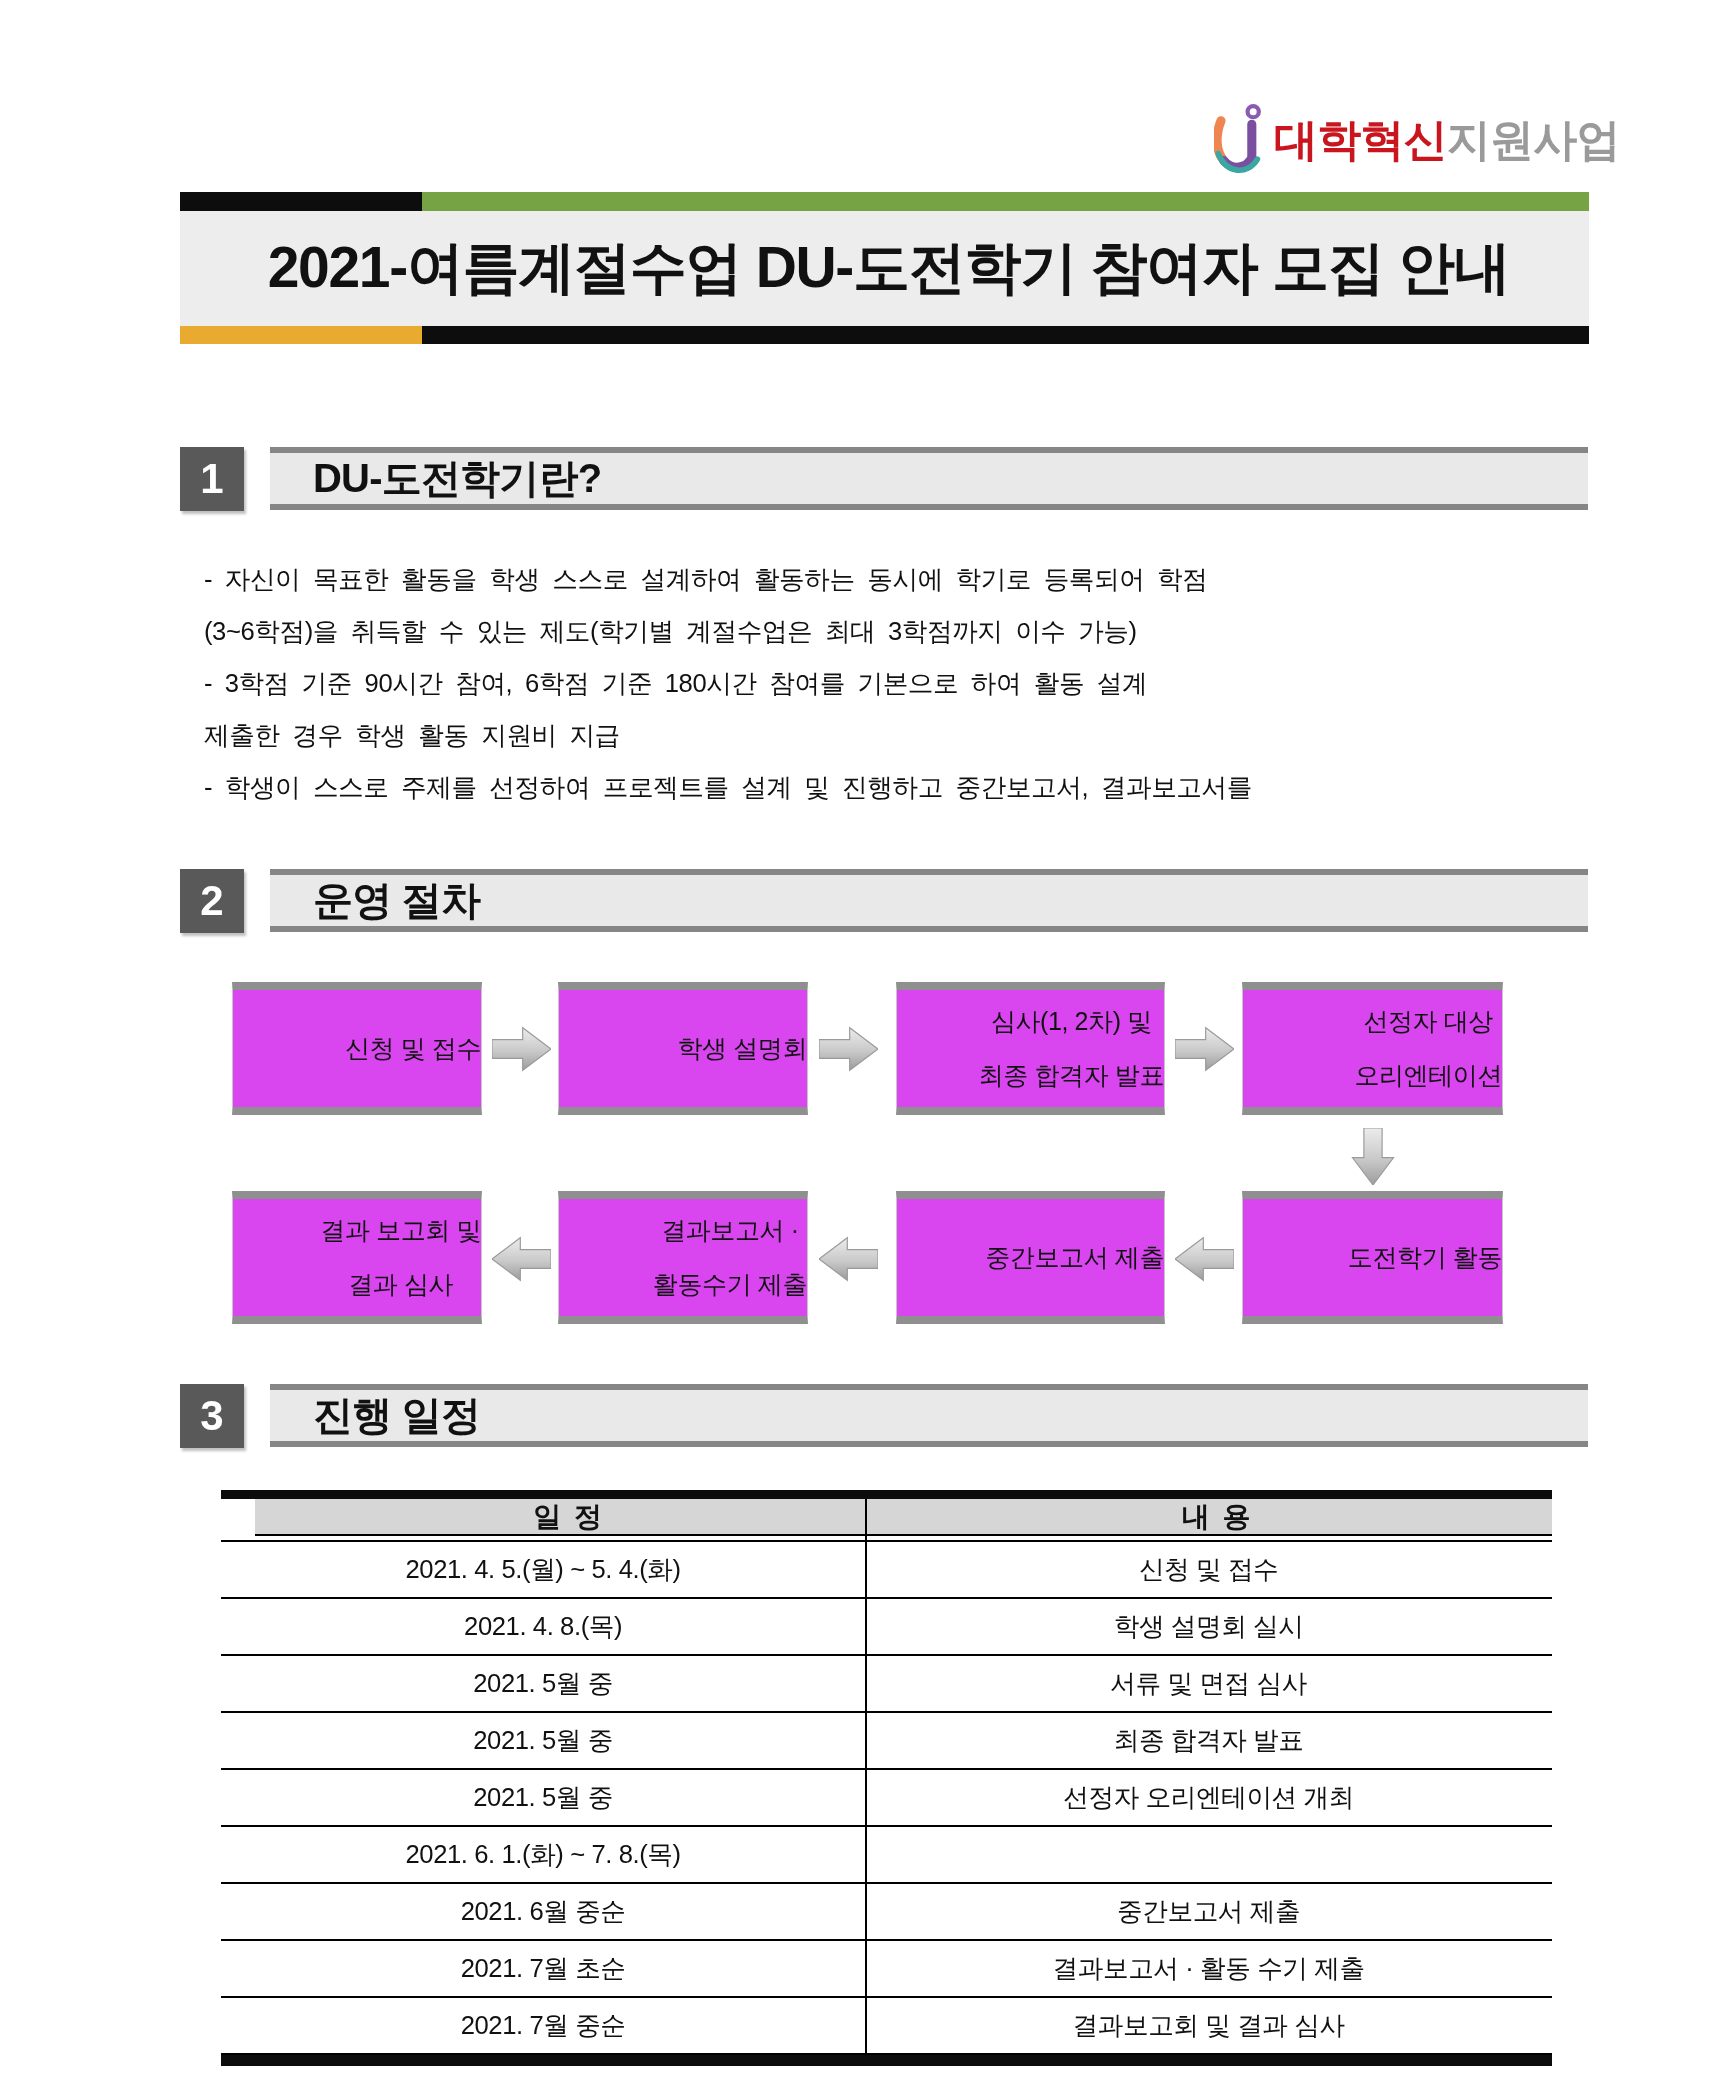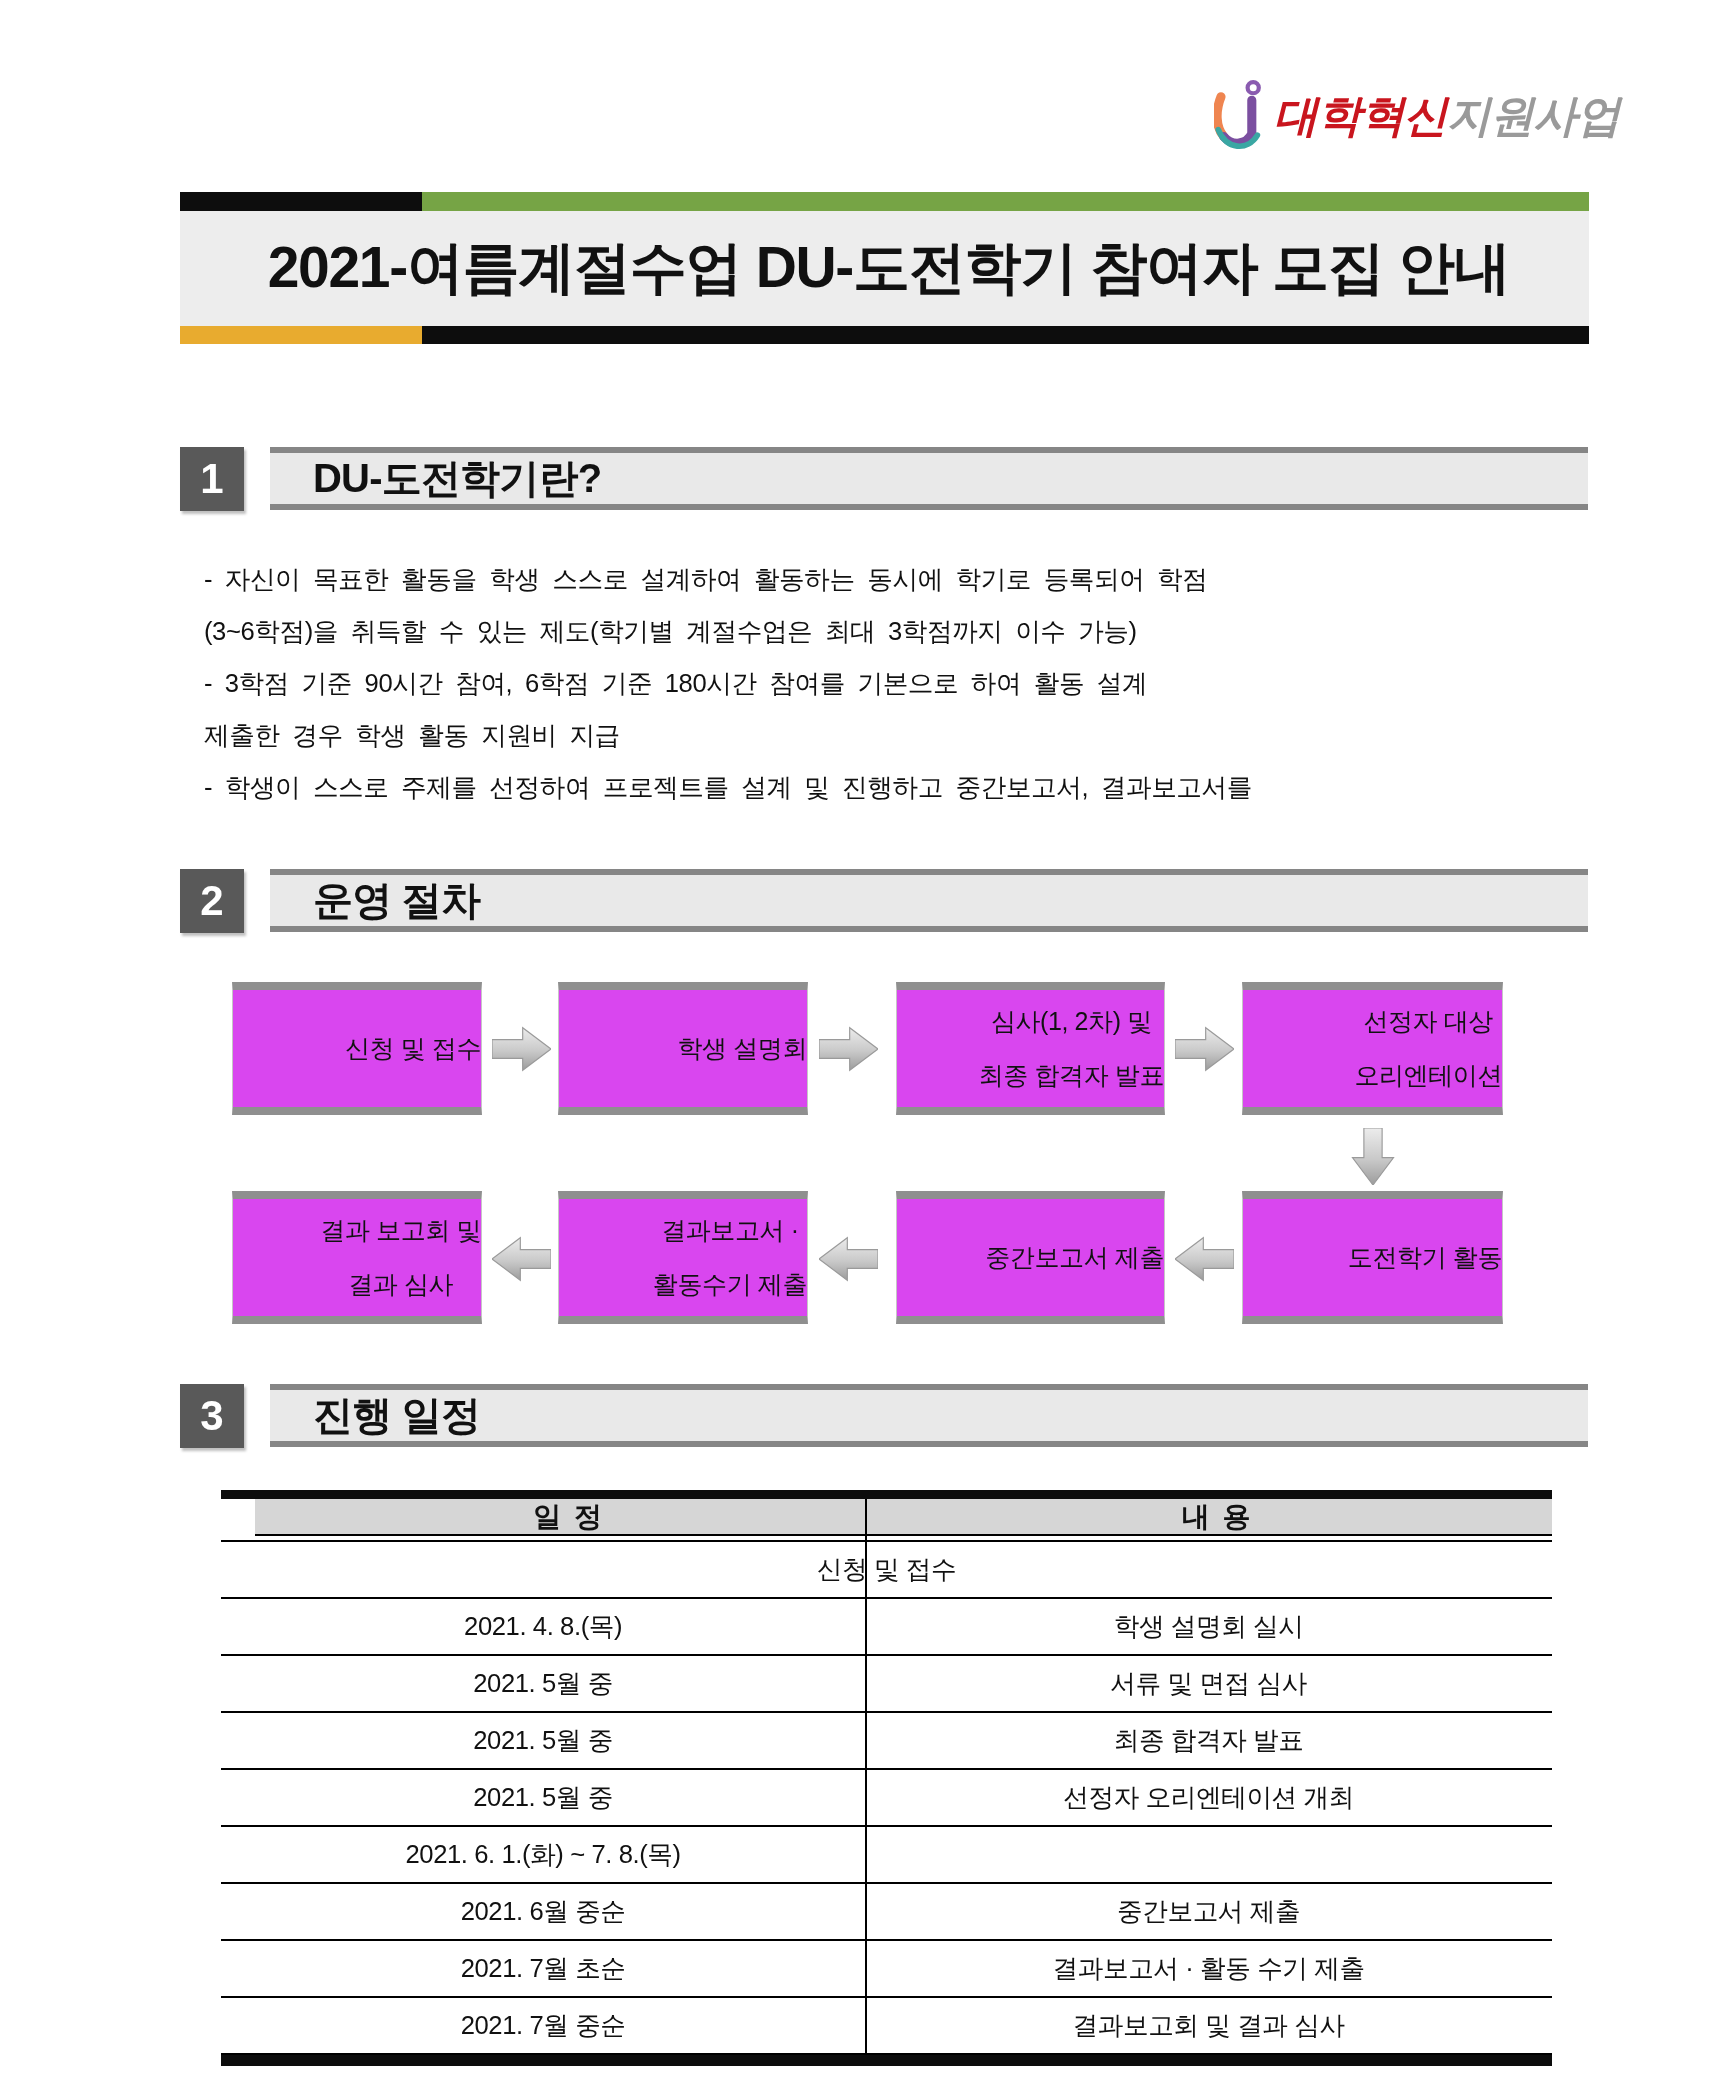--- a/index.html
+++ b/index.html
@@ -2,21 +2,21 @@
 <html lang="ko" style="font-size:6.7px"><head>
 <meta charset="utf-8">
 <style>
   html,body{margin:0;padding:0;background:#ffffff;}
   .page{
     position:relative;width:1733px;height:2460px;background:#ffffff;
     font-family:"Liberation Sans","DejaVu Sans",sans-serif;color:#111;
     overflow:hidden;
   }
   
-  .logo{position:absolute;left:1214px;top:76px;height:80px;display:flex;align-items:center;gap:11px;font-style:italic;}
+  .logo{position:absolute;left:1214px;top:100px;height:80px;display:flex;align-items:center;gap:11px;}
   .logo-text{font-size:44px;font-weight:bold;letter-spacing:-0.8px;white-space:nowrap;}
   .logo-red{color:#c9151e;}
   .logo-gray{color:#9a9a9a;}
   
   .banner{position:absolute;left:180px;top:192px;width:1409px;}
   .bar-row{display:flex;height:18.5px;}
   .seg-black{background:#0d0d0d;width:242px;}
   .seg-green{background:#76a445;flex:1;}
   .seg-yellow{background:#e8ab2f;width:242px;}
   .seg-black-fill{background:#0d0d0d;flex:1;}
@@ -200,20 +200,21 @@
   </div>
 
   <div class="tbl">
     <div class="tbl-top"></div>
     <div class="tbl-head">
       <div class="c c1">일 정</div>
       <div class="c c2">내 용</div>
     </div>
     <div class="tbl-dbl"></div>
     <div class="tbl-row">
+      <div class="c c1">2021. 4. 5.(월) ~ 5. 4.(화)</div>
       <div class="c c2">신청 및 접수</div>
     </div>
     <div class="tbl-row">
       <div class="c c1">2021. 4. 8.(목)</div>
       <div class="c c2">학생 설명회 실시</div>
     </div>
     <div class="tbl-row">
       <div class="c c1">2021. 5월 중</div>
       <div class="c c2">서류 및 면접 심사</div>
     </div>

